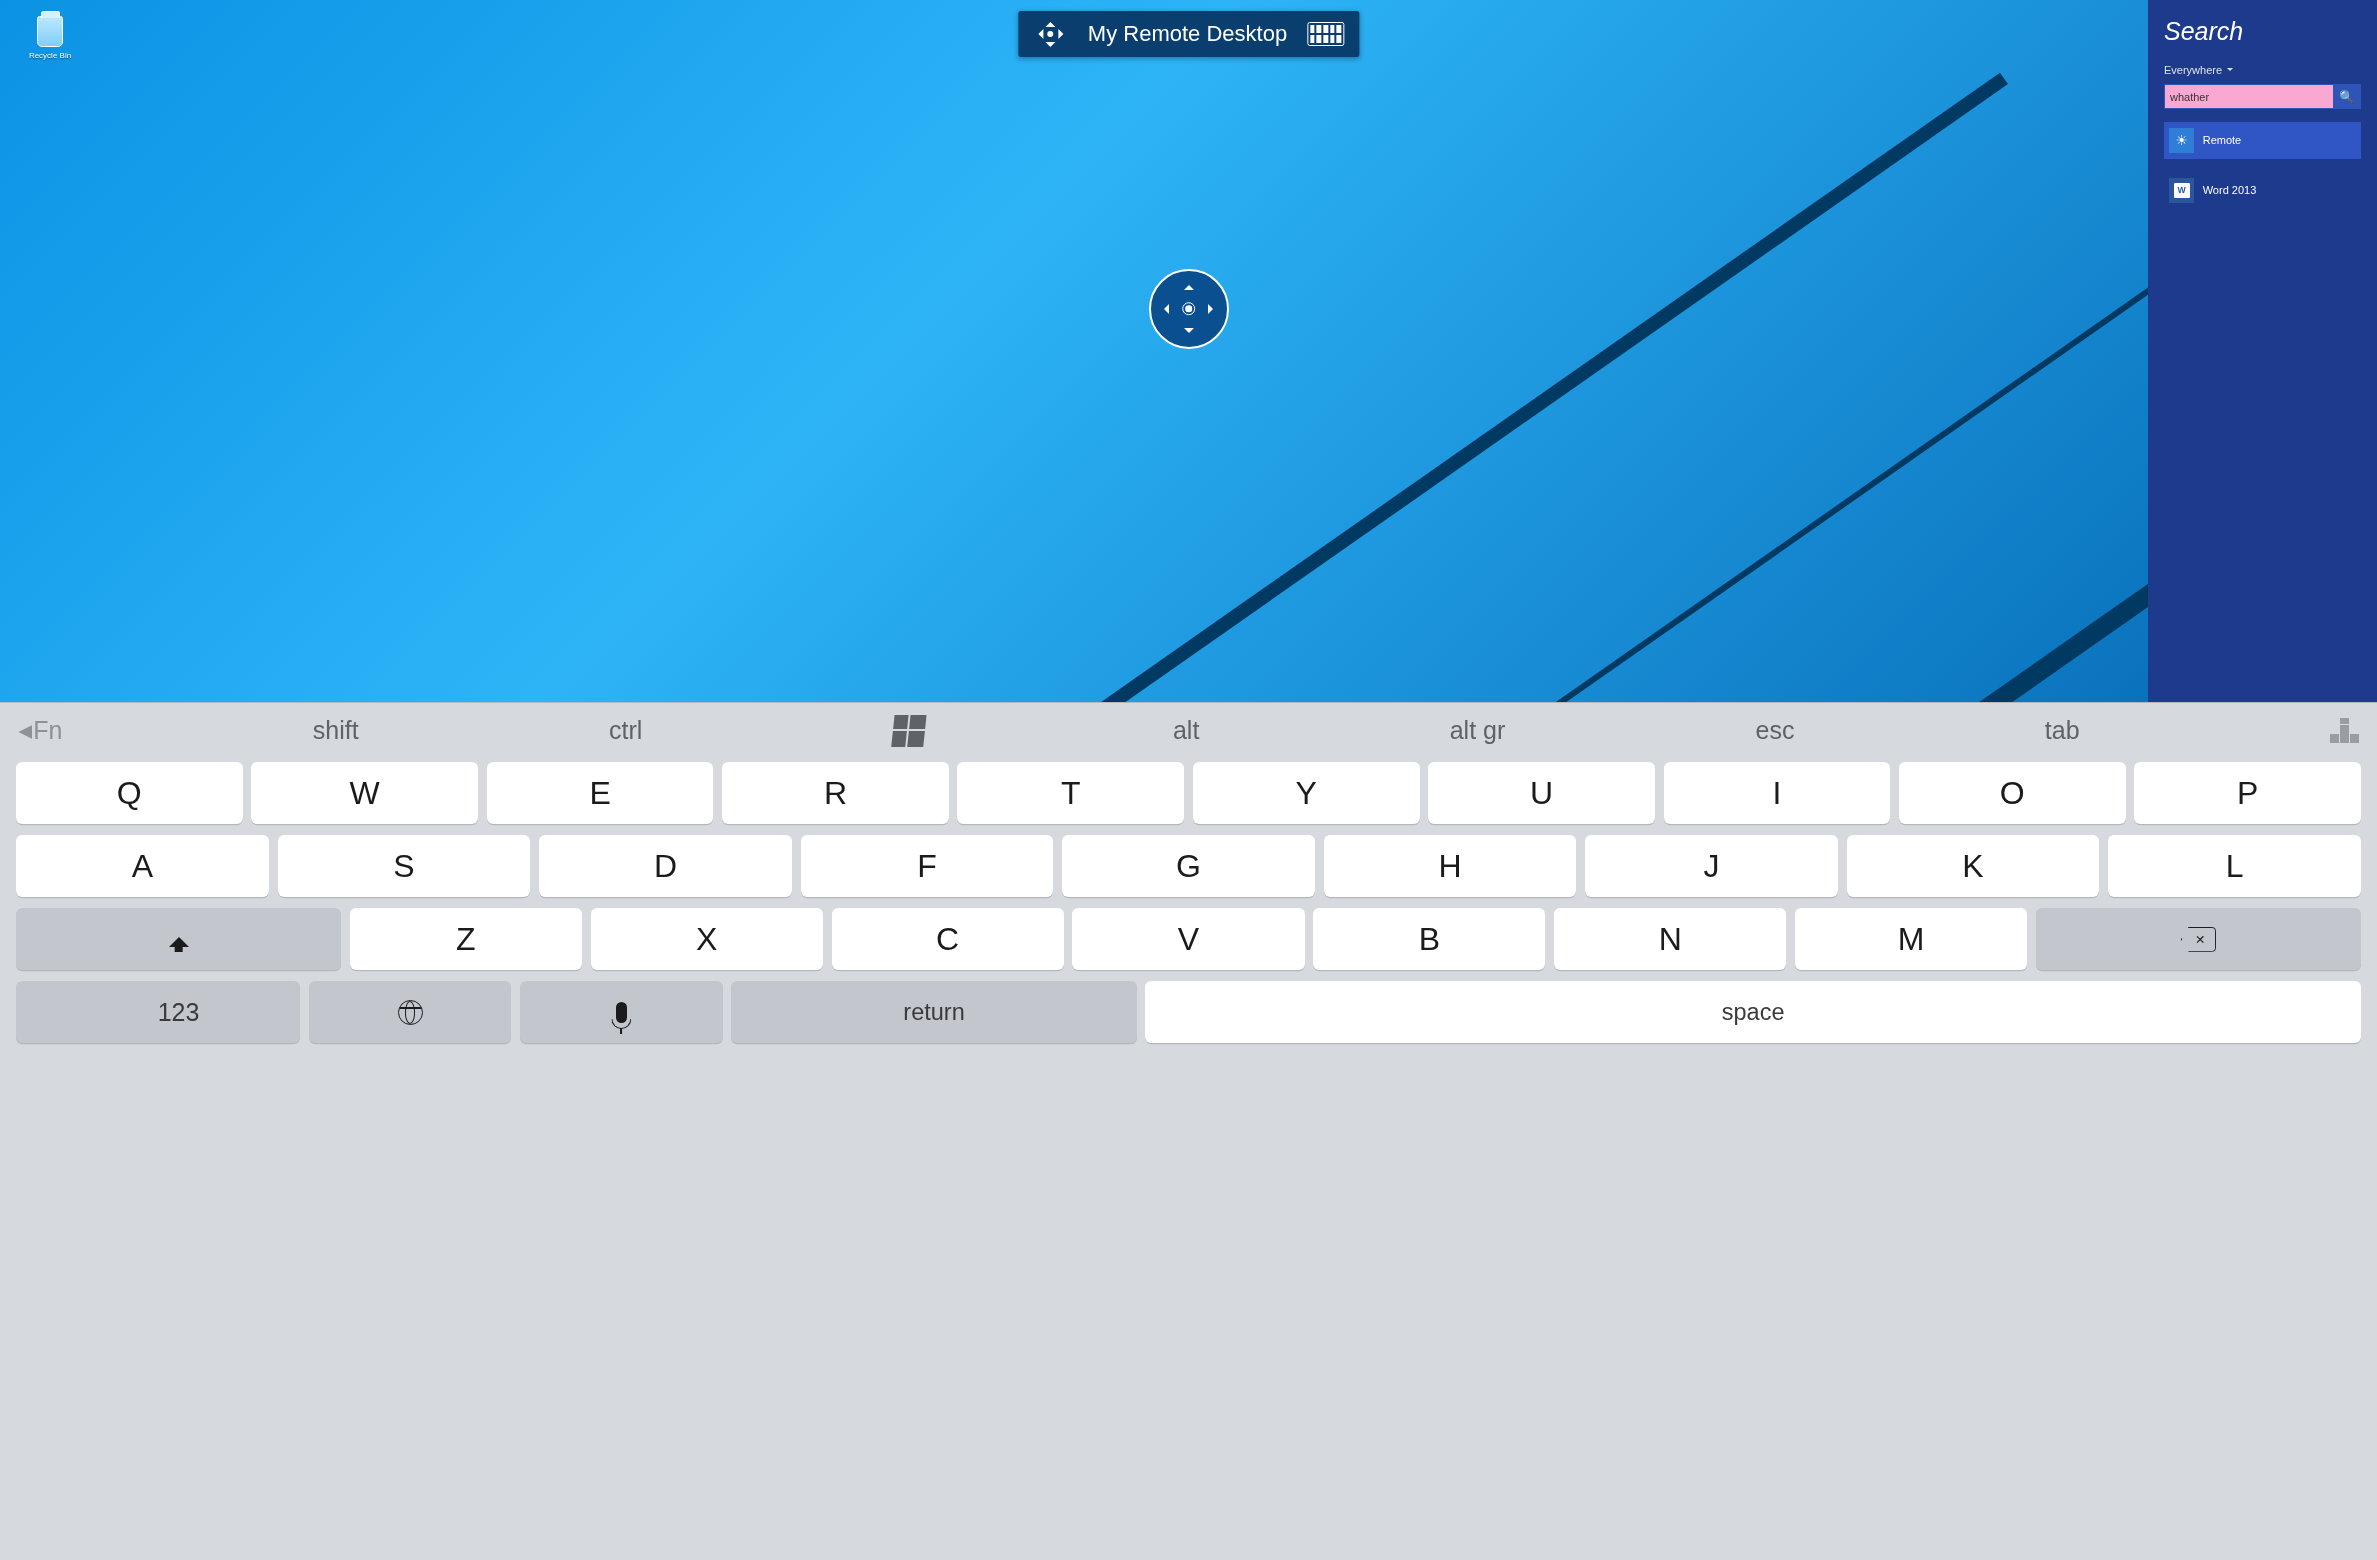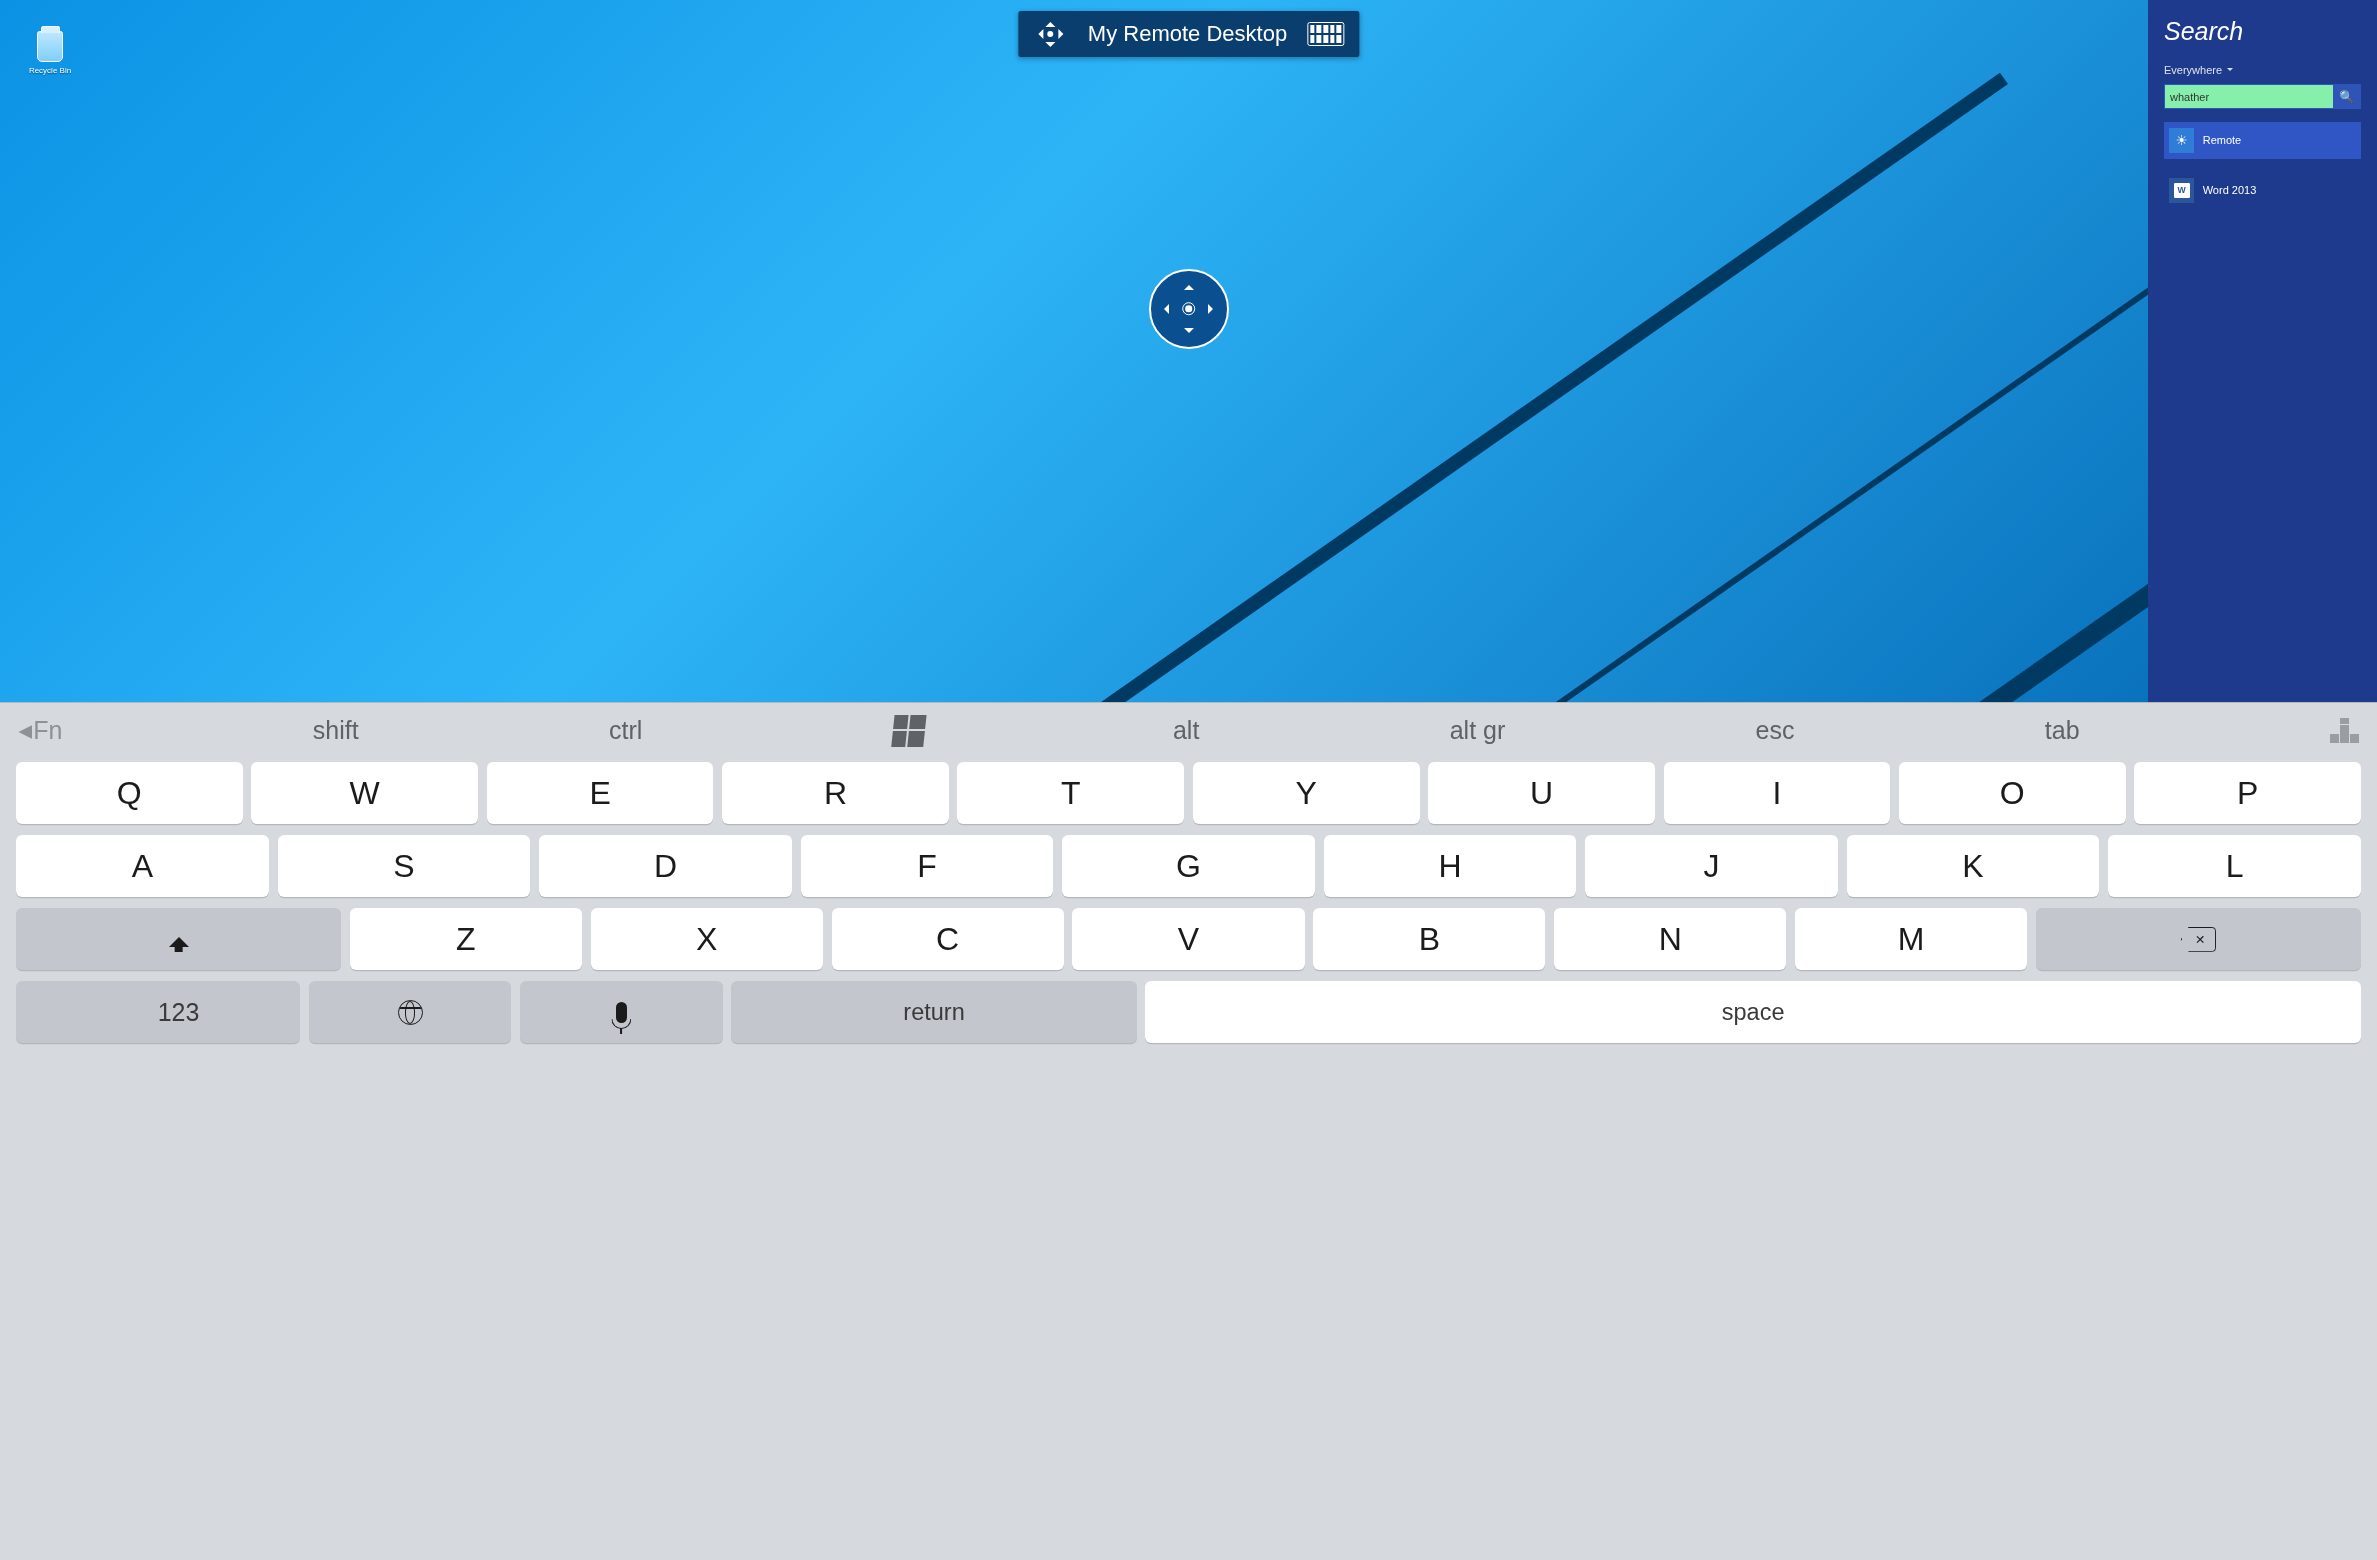--- a/index.html
+++ b/index.html
@@ -21,21 +21,21 @@
   }
   
   .stripe { position:absolute; background:#003a63; }
   .stripe.s1 { top:-40%; left:55%; width:13.6px; height:240%; transform: rotate(55deg); }
   .stripe.s2 { top:-40%; left:74%; width:6.2px; height:240%; transform: rotate(55deg); }
   .stripe.s3 { top:-40%; left:92%; width:18.6px; height:240%; transform: rotate(55deg); }
   .stripe.s4 { top:-40%; left:110%; width:8.7px; height:240%; transform: rotate(55deg); }
 
   
   .recycle {
-    position: absolute; top: 31px; left: 28.5px;
+    position: absolute; top: 16px; left: 28.5px;
     width: 43px; text-align: center; color: #fff;
     font-size: 8px; text-shadow: 0 0.6px 1.2px rgba(0,0,0,.5);
   }
   .bin {
     width: 26px; height: 31px; margin: 0 auto 3.7px;
     background: linear-gradient(#bde7ff,#7fcff8);
     border: 1.2px solid #fff; border-radius: 2.5px 2.5px 5px 5px;
     position: relative;
   }
   .bin:before{content:"";position:absolute;top:-6.2px;left:2.5px;right:2.5px;height:6.2px;
@@ -80,21 +80,21 @@
   
   .charm {
     position:absolute; top:0; right:0; bottom:0; width:229px;
     background:#1e3a8c; color:#fff; padding:17.3px 16px; font-size:11px;
   }
   .charm h2 { font-weight:300; font-size:25px; margin-bottom:17.3px;font-style:italic; }
   .scope { font-size:11px; opacity:.85; margin-bottom:8.7px; display:flex; align-items:center; gap:5px;margin-top:12px;}
   .chev { width:0;height:0;border:3.1px solid transparent;border-top-color:#fff; display:inline-block; margin-top:2.5px;}
   .searchbox { display:flex; height:25px; }
   .searchbox input {
-    flex:1; border:0.6px solid #2f54b7; background:#86efac; color:#333;
+    flex:1; border:0.6px solid #2f54b7; background:#f9a8d4; color:#333;
     font-size:11px; padding:0 5px; outline:none;
   }
   .searchbox input::selection { background:#3a6ad4; color:#fff; }
   .searchbox button {
     width:27px; background:#2f54b7; border:0.6px solid #2f54b7; border-left:none;
     color:#fff; font-size:12.4px; cursor:pointer;
   }
   .result {
     margin-top:12.4px; display:flex; align-items:center; gap:8.7px;
     padding:6.2px 5px; font-size:11px;

